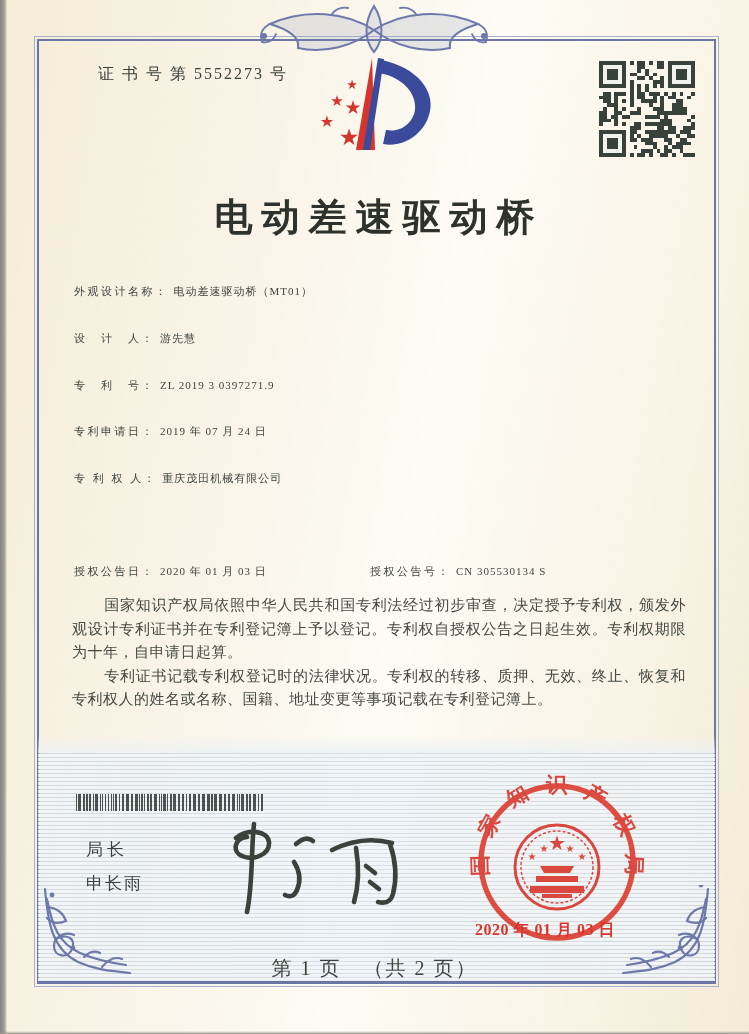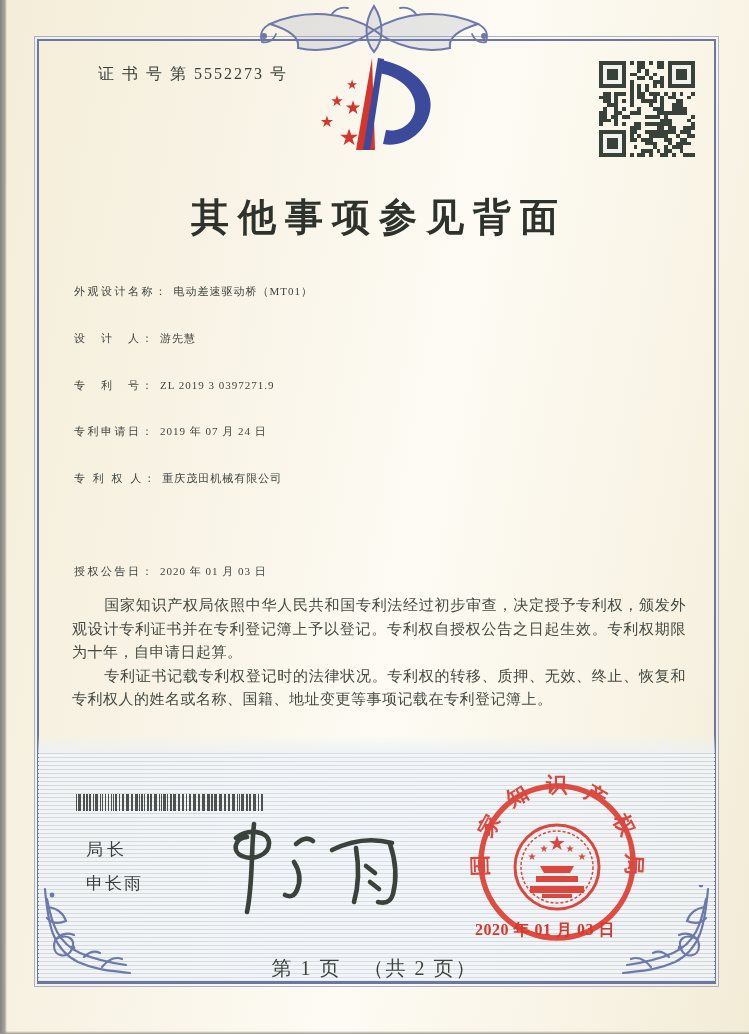--- a/index.html
+++ b/index.html
@@ -354,39 +354,42 @@
       <rect x="1" y="1" width="5" height="5" fill="#f2f2ee"></rect>
       <rect x="2" y="2" width="3" height="3" fill="#39423a"></rect>
       <rect x="18" y="0" width="7" height="7" fill="#39423a"></rect>
       <rect x="19" y="1" width="5" height="5" fill="#f2f2ee"></rect>
       <rect x="20" y="2" width="3" height="3" fill="#39423a"></rect>
       <rect x="0" y="18" width="7" height="7" fill="#39423a"></rect>
       <rect x="1" y="19" width="5" height="5" fill="#f2f2ee"></rect>
       <rect x="2" y="20" width="3" height="3" fill="#39423a"></rect>
     </svg>
 
-  <div class="title">其他事项参见背面</div>
+  <div class="title">电动差速驱动桥</div>
 
   <div class="row r1">
     <span class="lbl">外观设计名称：</span><span class="val">电动差速驱动桥（MT01）</span>
   </div>
   <div class="row r2">
     <span class="lbl">设　计　人：</span><span class="val">游先慧</span>
   </div>
   <div class="row r3">
     <span class="lbl">专　利　号：</span><span class="val">ZL 2019 3 0397271.9</span>
   </div>
   <div class="row r4">
     <span class="lbl">专利申请日：</span><span class="val">2019 年 07 月 24 日</span>
   </div>
   <div class="row r5">
     <span class="lbl">专 利 权 人：</span><span class="val">重庆茂田机械有限公司</span>
   </div>
   <div class="row r7">
     <span class="lbl">授权公告日：</span><span class="val">2020 年 01 月 03 日</span>
+    <span class="grant-no">
+      <span class="lbl">授权公告号：</span><span class="val">CN 305530134 S</span>
+    </span>
   </div>
 
   <div class="paras">
     <p>国家知识产权局依照中华人民共和国专利法经过初步审查，决定授予专利权，颁发外观设计专利证书并在专利登记簿上予以登记。专利权自授权公告之日起生效。专利权期限为十年，自申请日起算。</p>
     <p>专利证书记载专利权登记时的法律状况。专利权的转移、质押、无效、终止、恢复和专利权人的姓名或名称、国籍、地址变更等事项记载在专利登记簿上。</p>
   </div>
 
   <div class="barcode" id="barcode">
       <div style="width: 1px; margin-right: 1px;"></div>
       <div style="width: 3px; margin-right: 2px;"></div>

